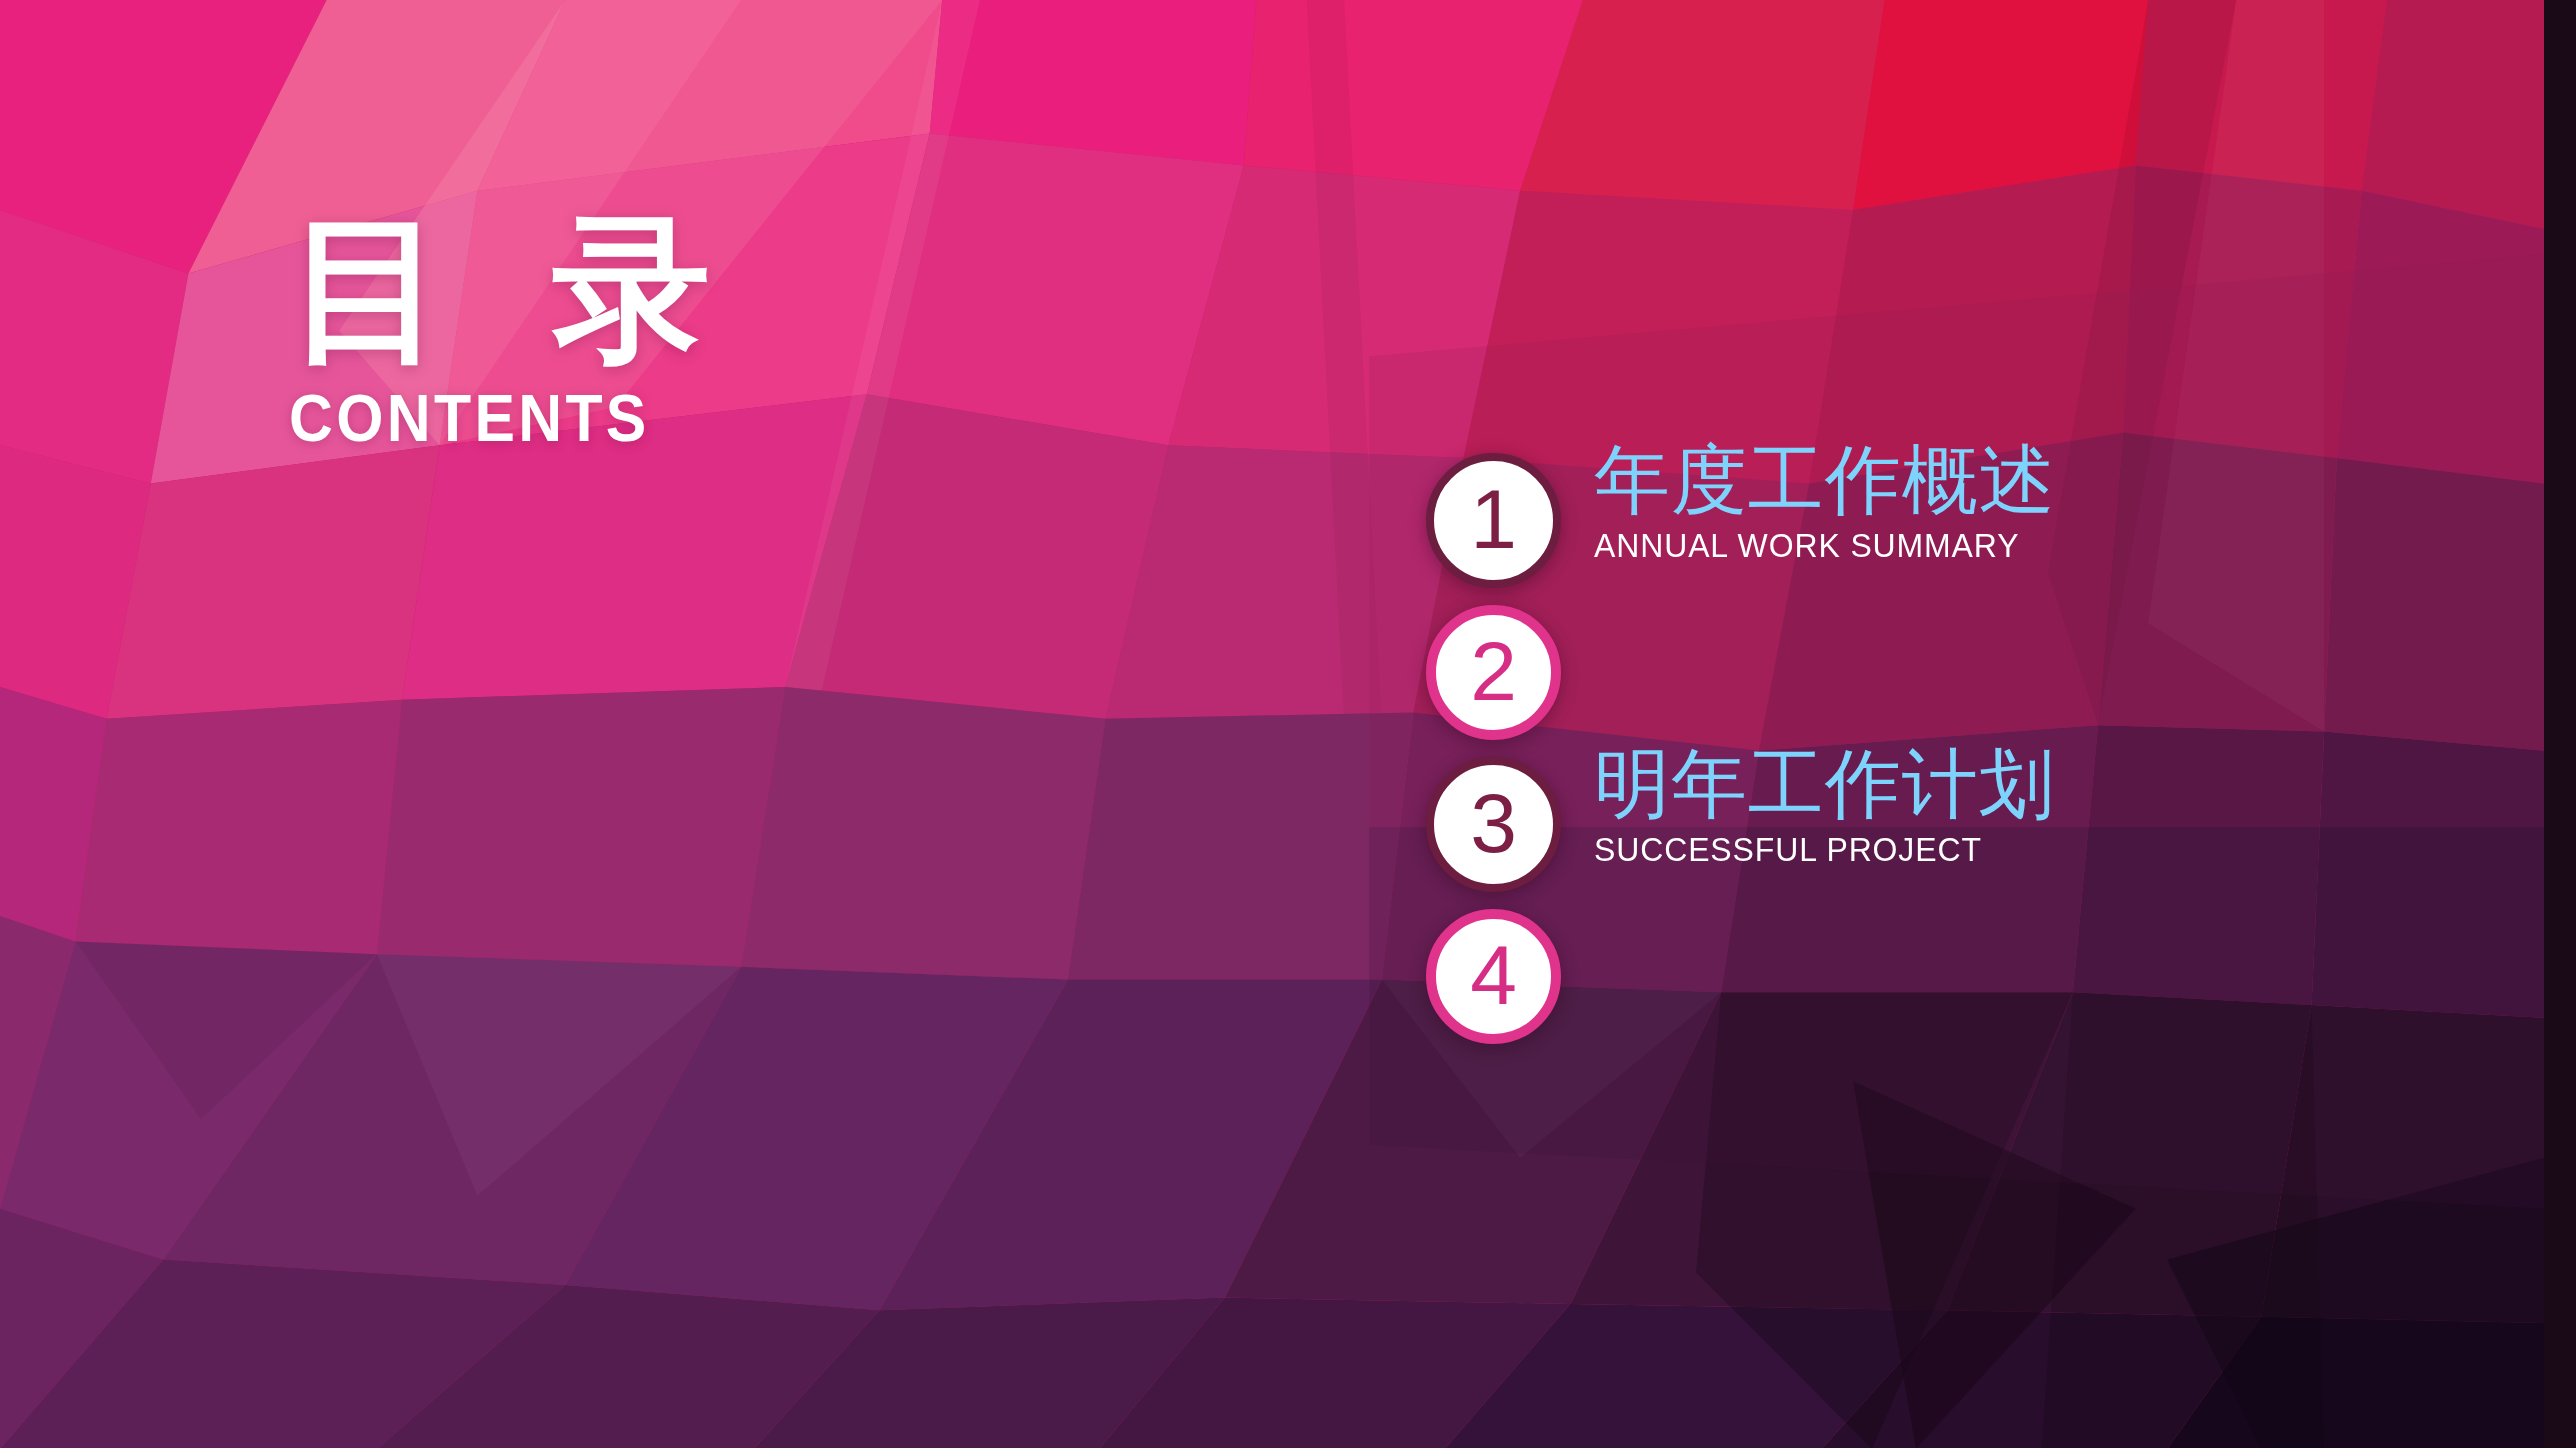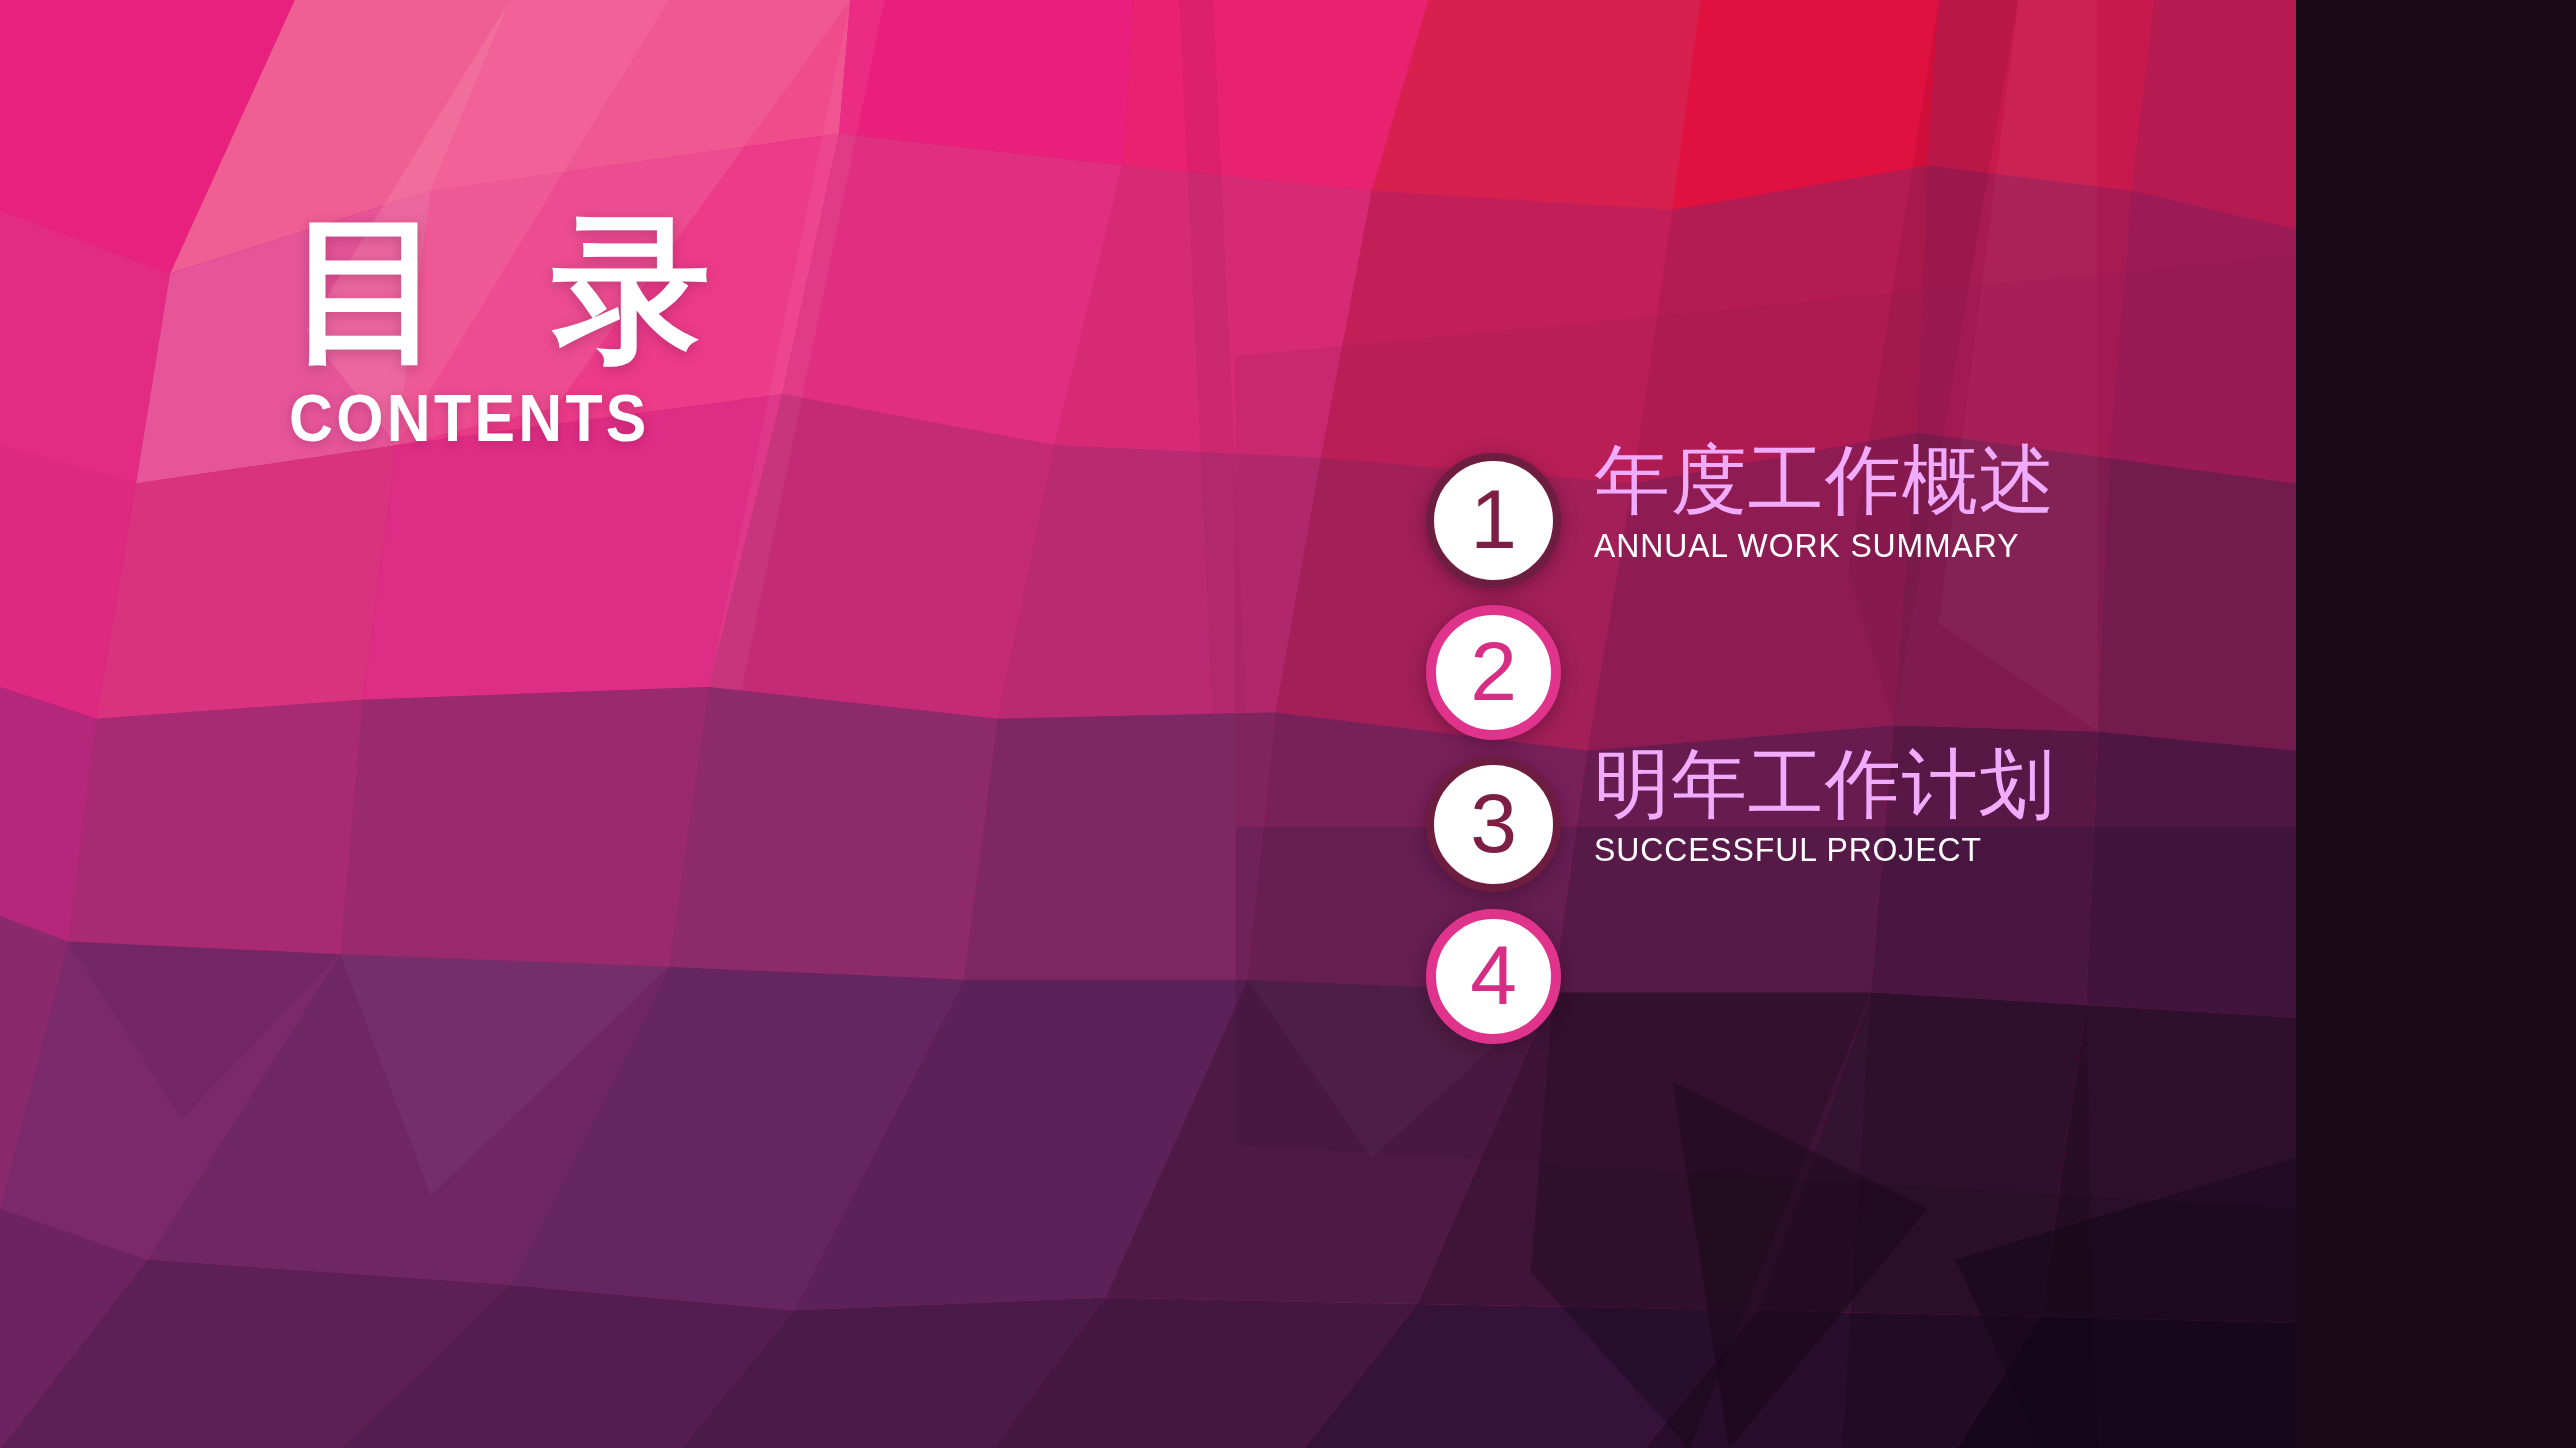--- a/index.html
+++ b/index.html
@@ -2,21 +2,21 @@
 <html style="font-size:10.2px"><head>
 <meta charset="utf-8">
 <style>
   html, body {
     margin: 0;
     padding: 0;
     background: #1a0a18;
   }
   #slide {
     position: relative;
-    width: 2296px;
+    width: 2544px;
     height: 1449px;
     overflow: hidden;
     font-family: "Liberation Sans", "DejaVu Sans", sans-serif;
     background: #8e1a5a;
   }
   #bg-poly {
     position: absolute;
     inset: 0;
     width: 100%;
     height: 100%;
@@ -95,21 +95,21 @@
     transform: translateY(-2.5px);
   }
   .num-badge.dark-ring .num { color: #7d1f45; }
   .num-badge.pink-ring .num { color: #d62d85; }
 
   .item-text {
     margin-left: 33px;
     padding-top: 1.3px;
   }
   .item-cn {
-    color: #f0abfc;
+    color: #7dd3fc;
     font-size: 76px;
     line-height: 1.06;
     letter-spacing: 0.012em;
     white-space: nowrap;
     font-family: "DejaVu Sans", "Liberation Sans", sans-serif;
     font-weight: normal;
   }
   .item-en {
     color: #ffffff;
     font-size: 34px;

